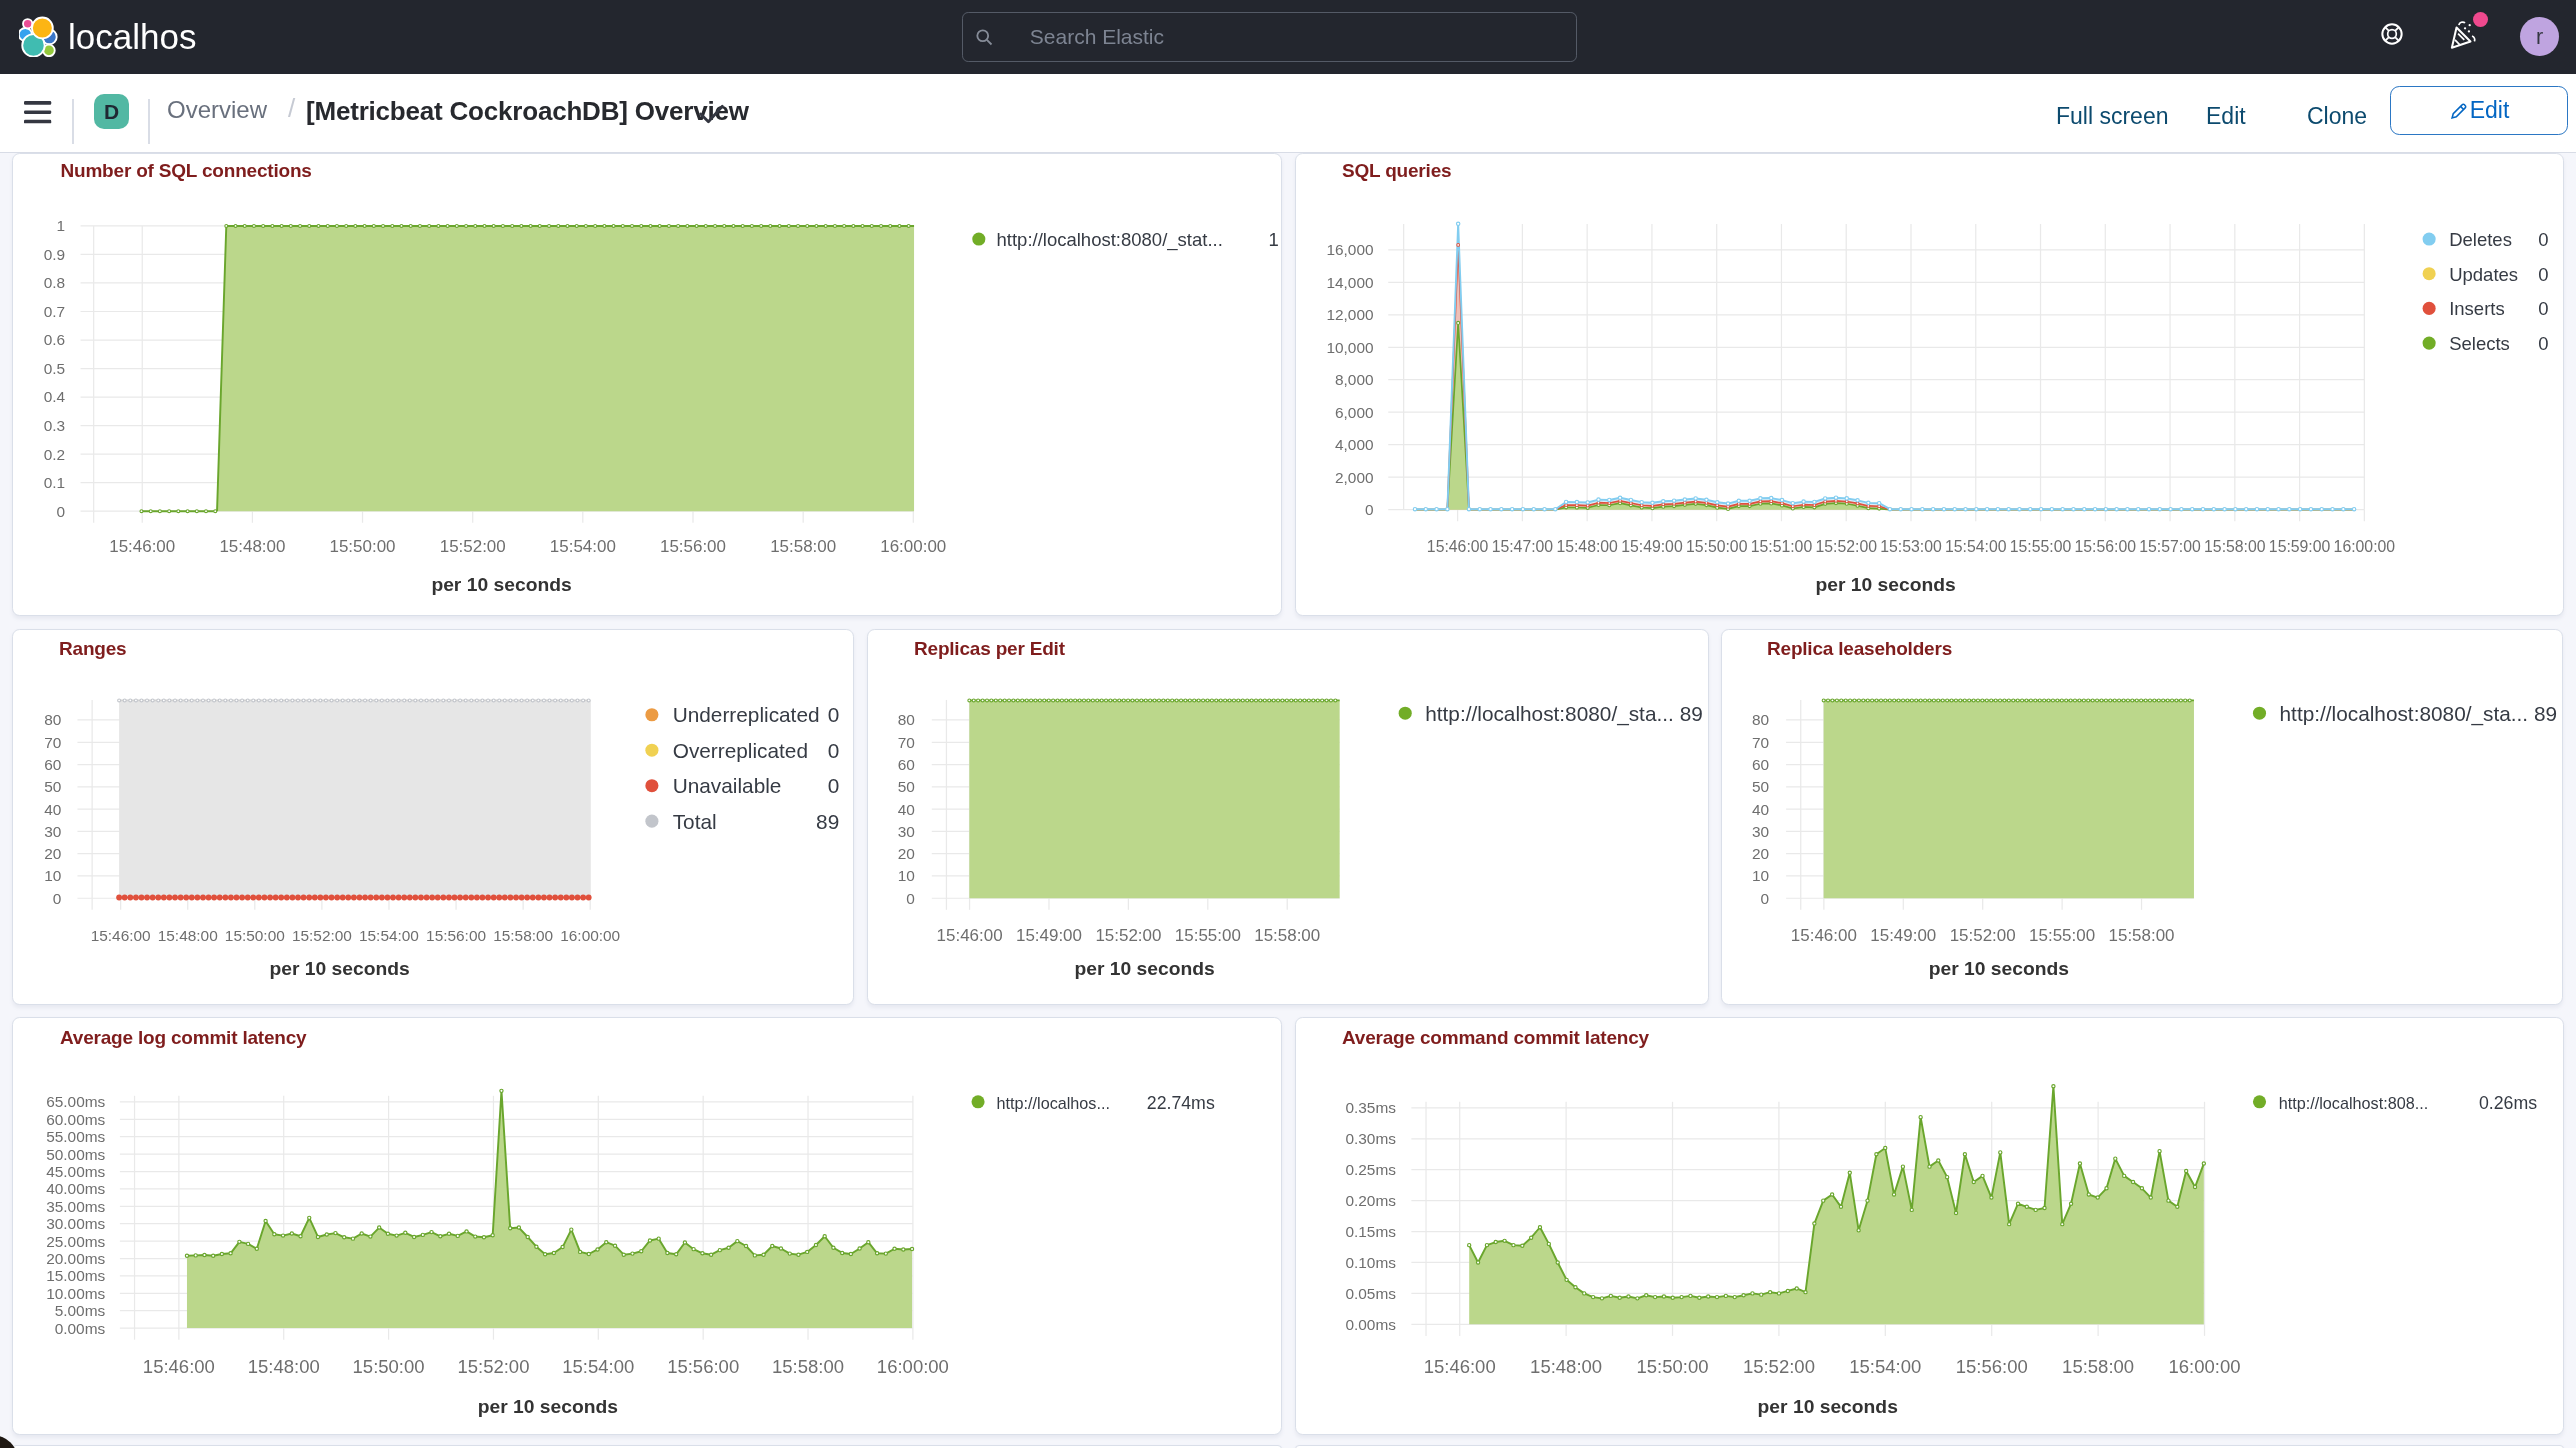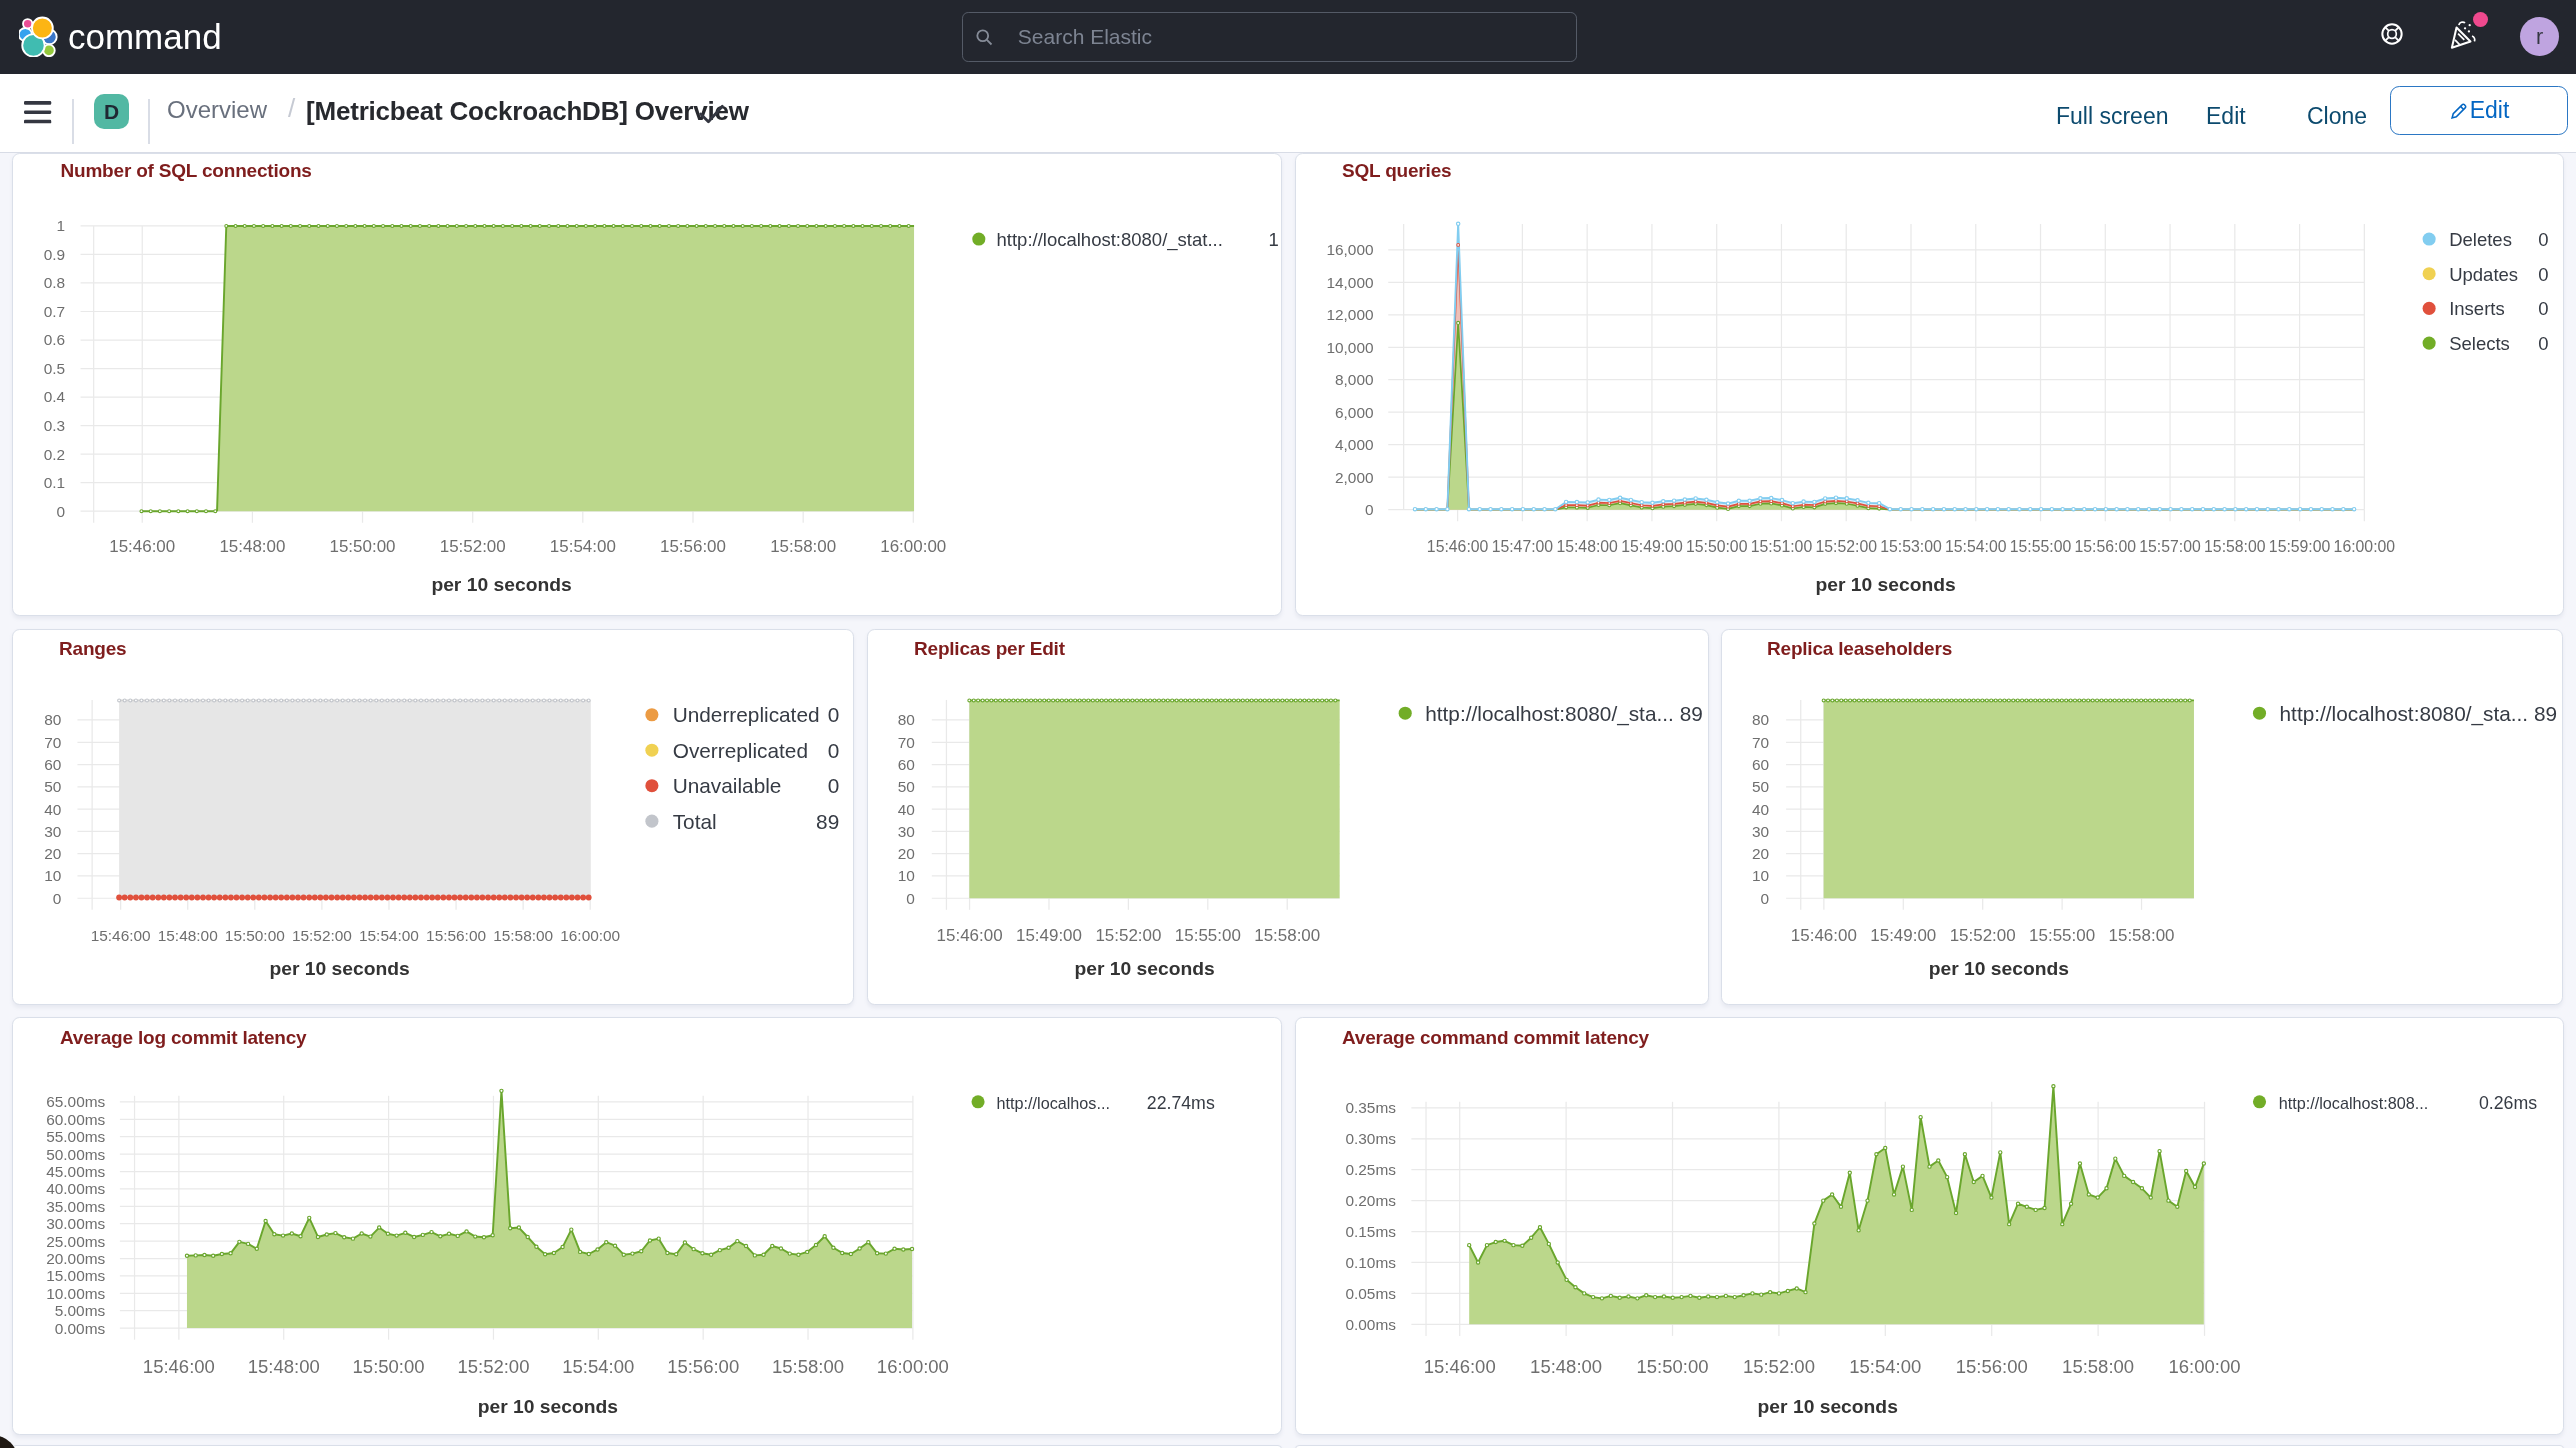--- a/index.html
+++ b/index.html
@@ -1,20 +1,20 @@
 <!DOCTYPE html>
 <html style="font-size:12.3px"><head><meta charset="utf-8"><title>d</title><style>
 html,body{margin:0;padding:0;background:#f5f6fb;font-family:"Liberation Sans",sans-serif;}
 #page{position:relative;width:2576px;height:1448px;overflow:hidden;background:#f5f6fb;}
 #topbar{position:absolute;left:0;top:0;width:2576px;height:74px;background:#23262e;}
 #elogo{position:absolute;left:18.5px;top:16px;}
 #elastic-word{position:absolute;left:68px;top:17px;color:#fff;font-size:35px;letter-spacing:0px;font-weight:400;}
 #searchbox{position:absolute;left:962px;top:11.6px;width:615px;height:50px;border:1.5px solid #545a66;border-radius:6.2px;box-sizing:border-box;display:flex;align-items:center;}
 #searchbox svg{margin-left:10.8px;}
-#searchbox span{margin-left:24px;color:#7d8492;font-size:21px;}
+#searchbox span{margin-left:36px;color:#7d8492;font-size:21px;}
 #helpicon{position:absolute;left:2375px;top:17px;}
 #popicon{position:absolute;left:2448px;top:19px;}
 #popdot{position:absolute;left:2473px;top:11.6px;width:15.4px;height:15.4px;border-radius:50%;background:#f0498e;}
 #avatar{position:absolute;left:2520px;top:17px;width:39px;height:39px;border-radius:50%;background:#bfa4e0;color:#343741;font-size:21.6px;display:flex;align-items:center;justify-content:center;}
 #navbar{position:absolute;left:0;top:74px;width:2576px;height:79px;background:#fff;border-bottom:1.5px solid #d8dce6;box-sizing:border-box;}
 #burger{position:absolute;left:24px;top:24px;}
 .vsep{position:absolute;top:25px;height:45px;width:1.5px;background:#d9dde6;}
 #dbadge{position:absolute;left:94px;top:20px;width:35px;height:35px;border-radius:10px;background:#52b8a3;color:#1f2833;font-size:21px;font-weight:700;display:flex;align-items:center;justify-content:center;}
 #bc-dash{position:absolute;left:167px;top:21.6px;font-size:24px;color:#69707d;}
 #bc-slash{position:absolute;left:288px;top:19px;font-size:26px;color:#c6cad3;}
@@ -48,21 +48,21 @@
 
 <div id="topbar">
   <svg id="elogo" viewBox="0 0 50 53" width="39" height="41">
     <circle cx="8" cy="24" r="8.5" fill="#36a2ef" stroke="#fff" stroke-width="2.4"></circle>
     <circle cx="11" cy="10" r="6" fill="#ea4d96" stroke="#fff" stroke-width="2.4"></circle>
     <circle cx="39" cy="27" r="9.5" fill="#3a76c8" stroke="#fff" stroke-width="2.4"></circle>
     <circle cx="38.5" cy="44.5" r="7.5" fill="#95c93d" stroke="#fff" stroke-width="2.4"></circle>
     <circle cx="18.5" cy="38" r="14.5" fill="#40bcb1" stroke="#fff" stroke-width="2.4"></circle>
     <circle cx="30" cy="15.5" r="13.5" fill="#fcb514" stroke="#fff" stroke-width="2.4"></circle>
   </svg>
-  <span id="elastic-word">command</span>
+  <span id="elastic-word">localhos</span>
   <div id="searchbox">
     <svg width="20" height="20" viewBox="0 0 24 24" fill="none" stroke="#868c98" stroke-width="2.2">
       <circle cx="10.5" cy="10.5" r="6.5"></circle>
           <line x1="15.5" y1="15.5" x2="21" y2="21"></line>
     </svg>
     <span>Search Elastic</span>
   </div>
   <svg id="helpicon" width="34" height="34" viewBox="0 0 44 44" fill="none" stroke="#fff">
     <circle cx="22" cy="22" r="12.5" stroke-width="2.6"></circle>
     <circle cx="22" cy="22" r="5.6" stroke-width="2.2"></circle>

